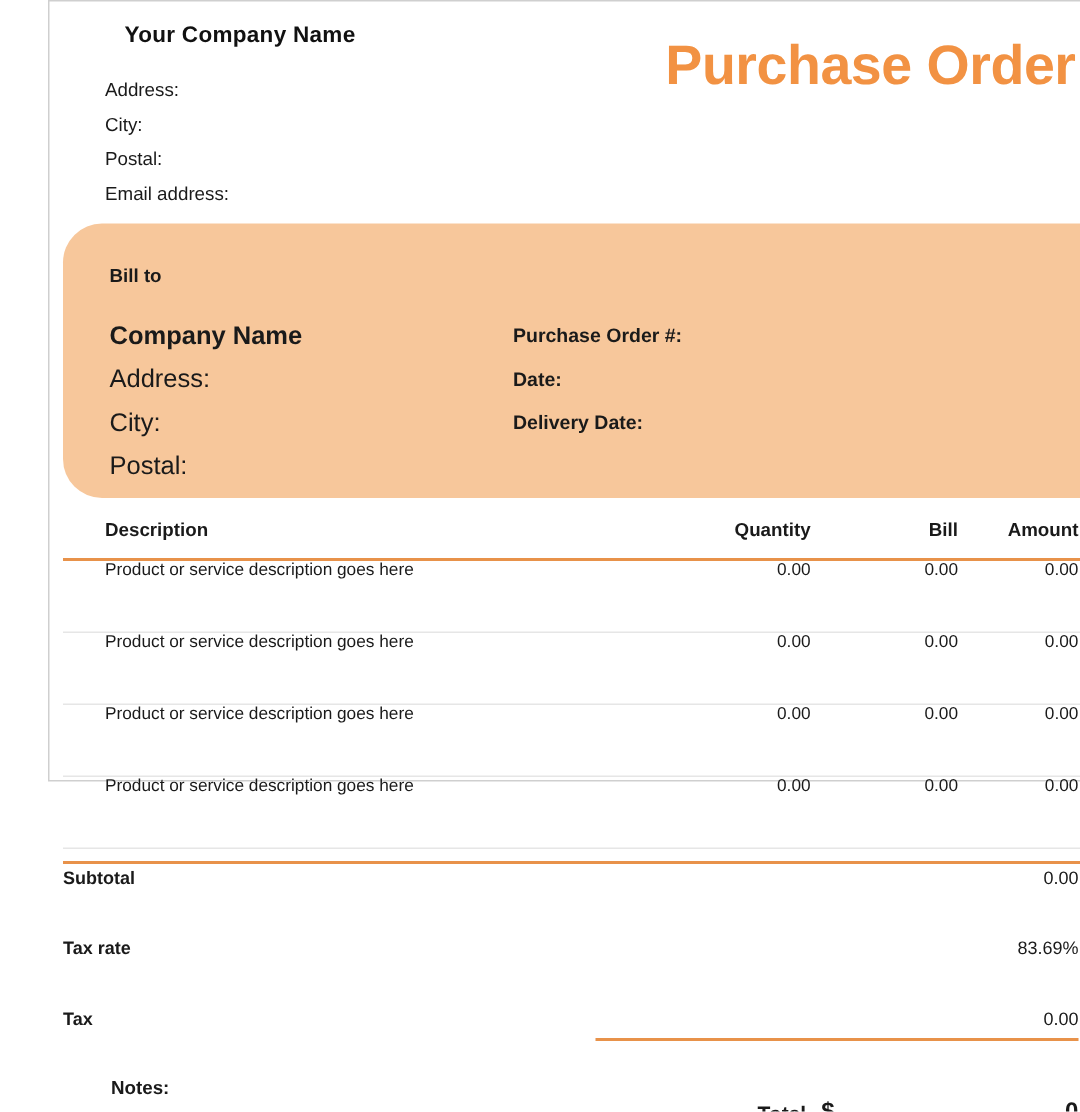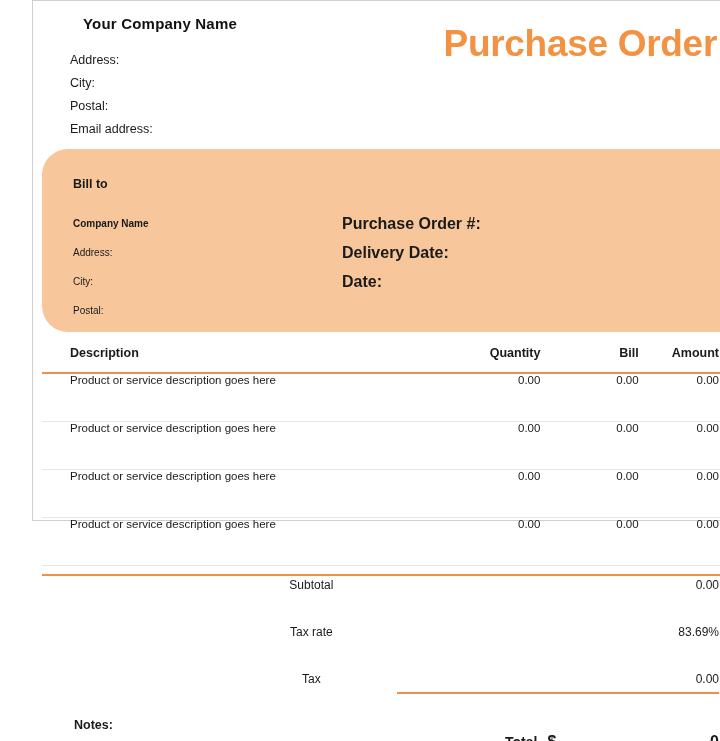--- a/index.html
+++ b/index.html
@@ -74,31 +74,31 @@
     position: absolute;
     left: 31px;
     top: 28px;
     font-size: 12.5px;
     font-weight: bold;
   }
   .bill-left {
     position: absolute;
     left: 31px;
     top: 60px;
-    font-size: 10px;
+    font-size: 17px;
     line-height: 29px;
   }
   .bill-left .strong {
     font-weight: bold;
   }
   .bill-right {
     position: absolute;
     left: 300px;
     top: 60px;
-    font-size: 16px;
+    font-size: 13px;
     line-height: 29px;
     font-weight: bold;
   }
 
   
   .items {
     position: absolute;
     left: 9px;
     top: 345px;
     width: 702px;
@@ -139,22 +139,22 @@
     width: 702px;
   }
   .total-row {
     display: flex;
     font-size: 12px;
     height: 47px;
     align-items: center;
   }
   .total-label {
     width: 85%;
-    text-align: center;
-    font-weight: normal;
+    text-align: left;
+    font-weight: bold;
     padding-right: 58px;
     box-sizing: border-box;
   }
   .total-value {
     width: 15%;
     text-align: right;
     padding-right: 25px;
     box-sizing: border-box;
     font-weight: normal;
   }
@@ -229,22 +229,22 @@
   <div class="billband">
     <div class="bill-to-label">Bill to</div>
     <div class="bill-left">
       <div class="strong">Company Name</div>
       <div>Address:</div>
       <div>City:</div>
       <div>Postal:</div>
     </div>
     <div class="bill-right">
       <div>Purchase Order #:</div>
+      <div>Date:</div>
       <div>Delivery Date:</div>
-      <div>Date:</div>
     </div>
   </div>
 
   <div class="items">
     <div class="items-head">
       <div class="col-desc">Description</div>
       <div class="col-qty">Quantity</div>
       <div class="col-rate">Bill</div>
       <div class="col-amt">Amount</div>
     </div>

